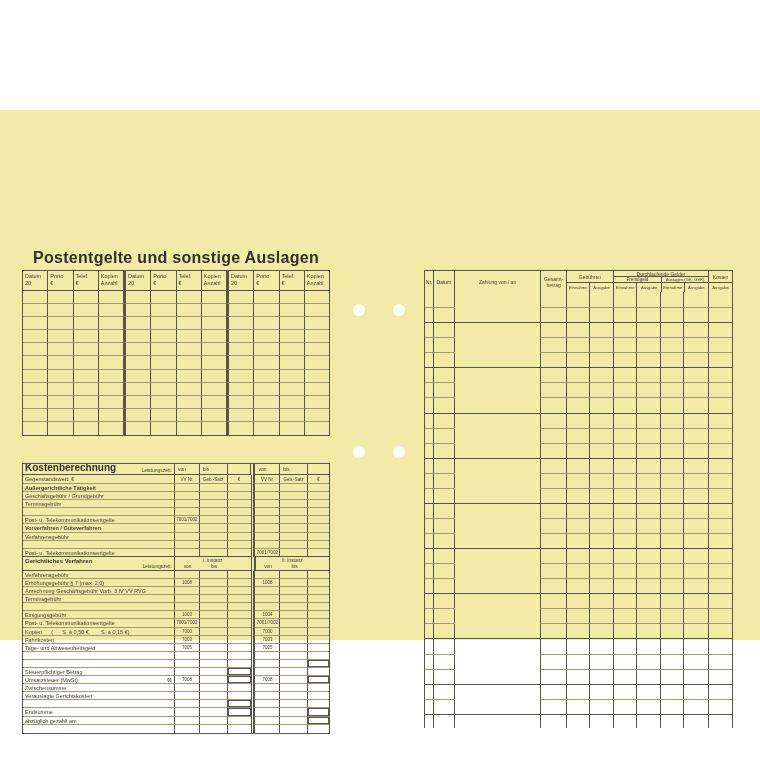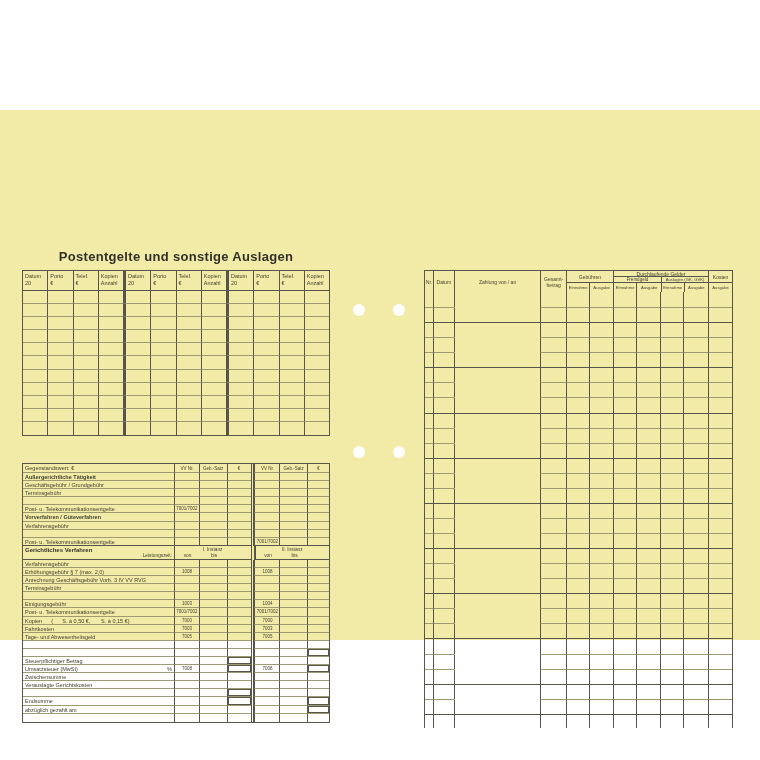--- a/index.html
+++ b/index.html
@@ -21,21 +21,21 @@
     position:absolute;left:0;top:110px;width:760px;height:530px;
     background:var(--card);
   }
   .hole{
     position:absolute;width:12px;height:12px;border-radius:50%;
     background:#ffffff;
   }
   
   #title{
     position:absolute;left:22px;top:139px;width:308px;
-    text-align:center;font-size:13px;font-weight:bold;color:#33302a;
+    text-align:center;font-size:16px;font-weight:bold;color:#33302a;
     letter-spacing:.3px;
   }
   
   #postage{
     position:absolute;left:22px;top:160px;width:308px;
     border:1px solid var(--dark);
   }
   .prow{display:flex;}
   .pcell{flex:1 1 0;border-left:1px solid var(--dark);overflow:hidden;}
   .prow .pcell:first-child{border-left:none;}
@@ -310,20 +310,33 @@
         <div class="pcell"></div>
         <div class="pcell"></div>
         <div class="pcell"></div>
         <div class="pcell gsep"></div>
         <div class="pcell"></div>
         <div class="pcell"></div>
         <div class="pcell"></div>
       </div>
     </div>
   <div id="kosten">
+      <div class="krow dark" style="height: 11px;">
+        <div class="kcell kc0 r1lab">
+          <span class="ktitle">Kostenberechnung</span>
+          <span class="klz">Leistungszeit:</span>
+        </div>
+        <div class="kcell kc1 kvonbis">von</div>
+        <div class="kcell kc2 kvonbis">bis</div>
+        <div class="kcell kc3"></div>
+        <div class="kcell kgap"></div>
+        <div class="kcell kc5 kvonbis">von</div>
+        <div class="kcell kc6 kvonbis">bis</div>
+        <div class="kcell kc7"></div>
+      </div>
       <div class="krow" style="height: 9px;">
         <div class="kcell kc0 klabel">Gegenstandswert: €</div>
         <div class="kcell kc1 ksub">VV Nr.</div>
         <div class="kcell kc2 ksub">Geb.-Satz</div>
         <div class="kcell kc3 ksub">€</div>
         <div class="kcell kgap"></div>
         <div class="kcell kc5 ksub">VV Nr.</div>
         <div class="kcell kc6 ksub">Geb.-Satz</div>
         <div class="kcell kc7 ksub">€</div>
       </div>

